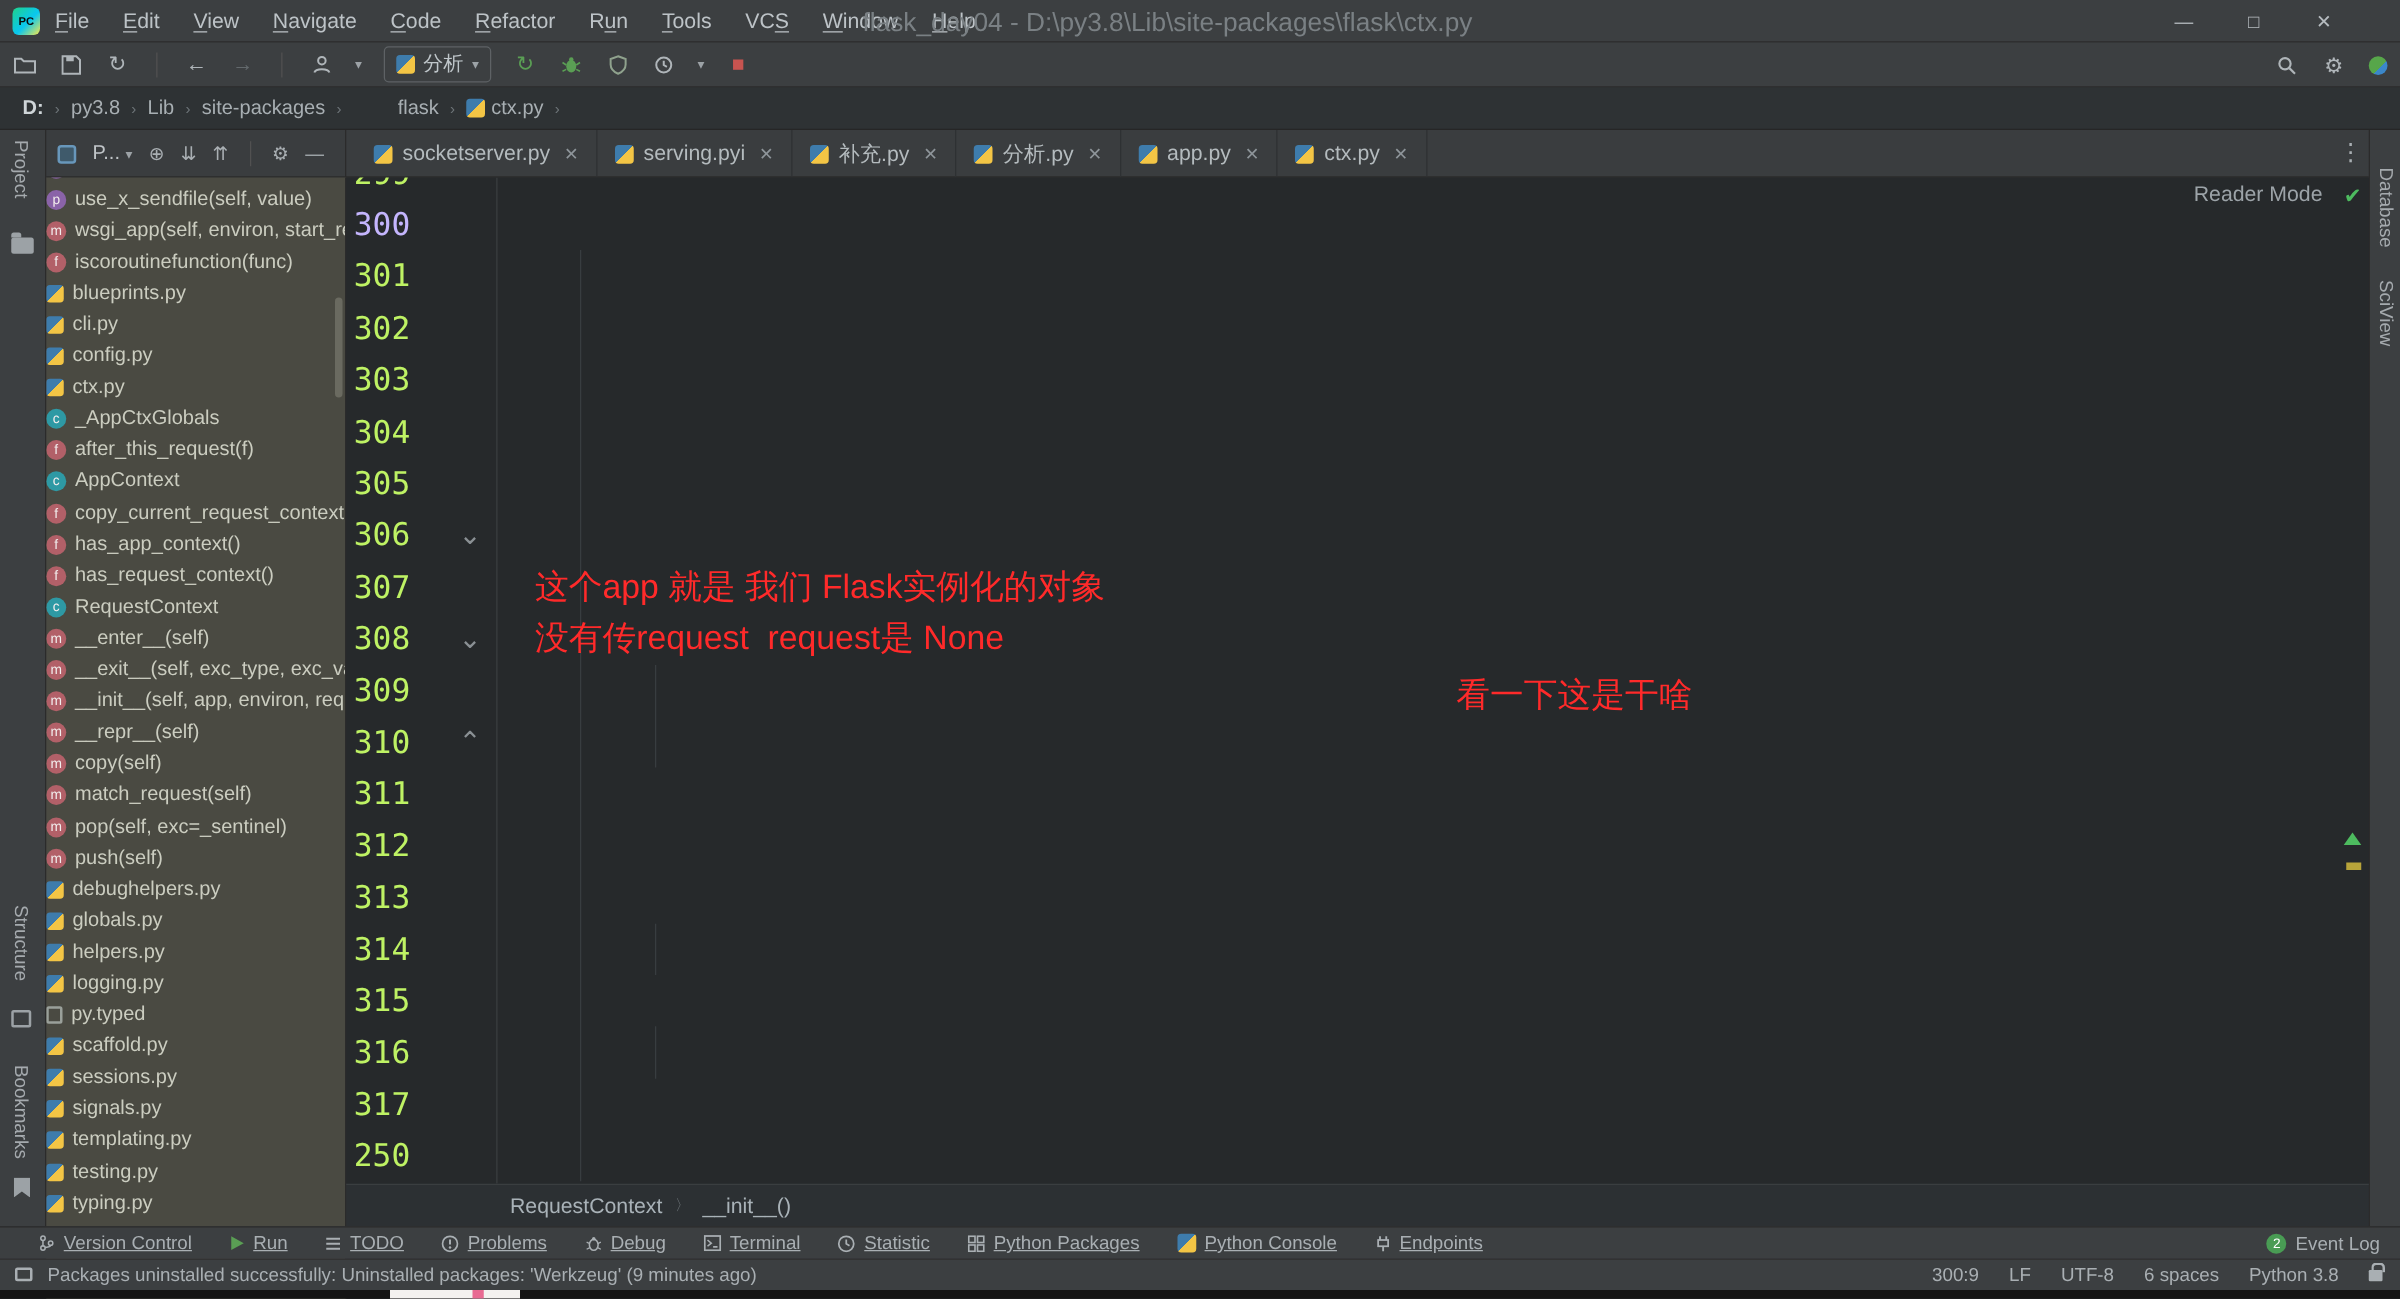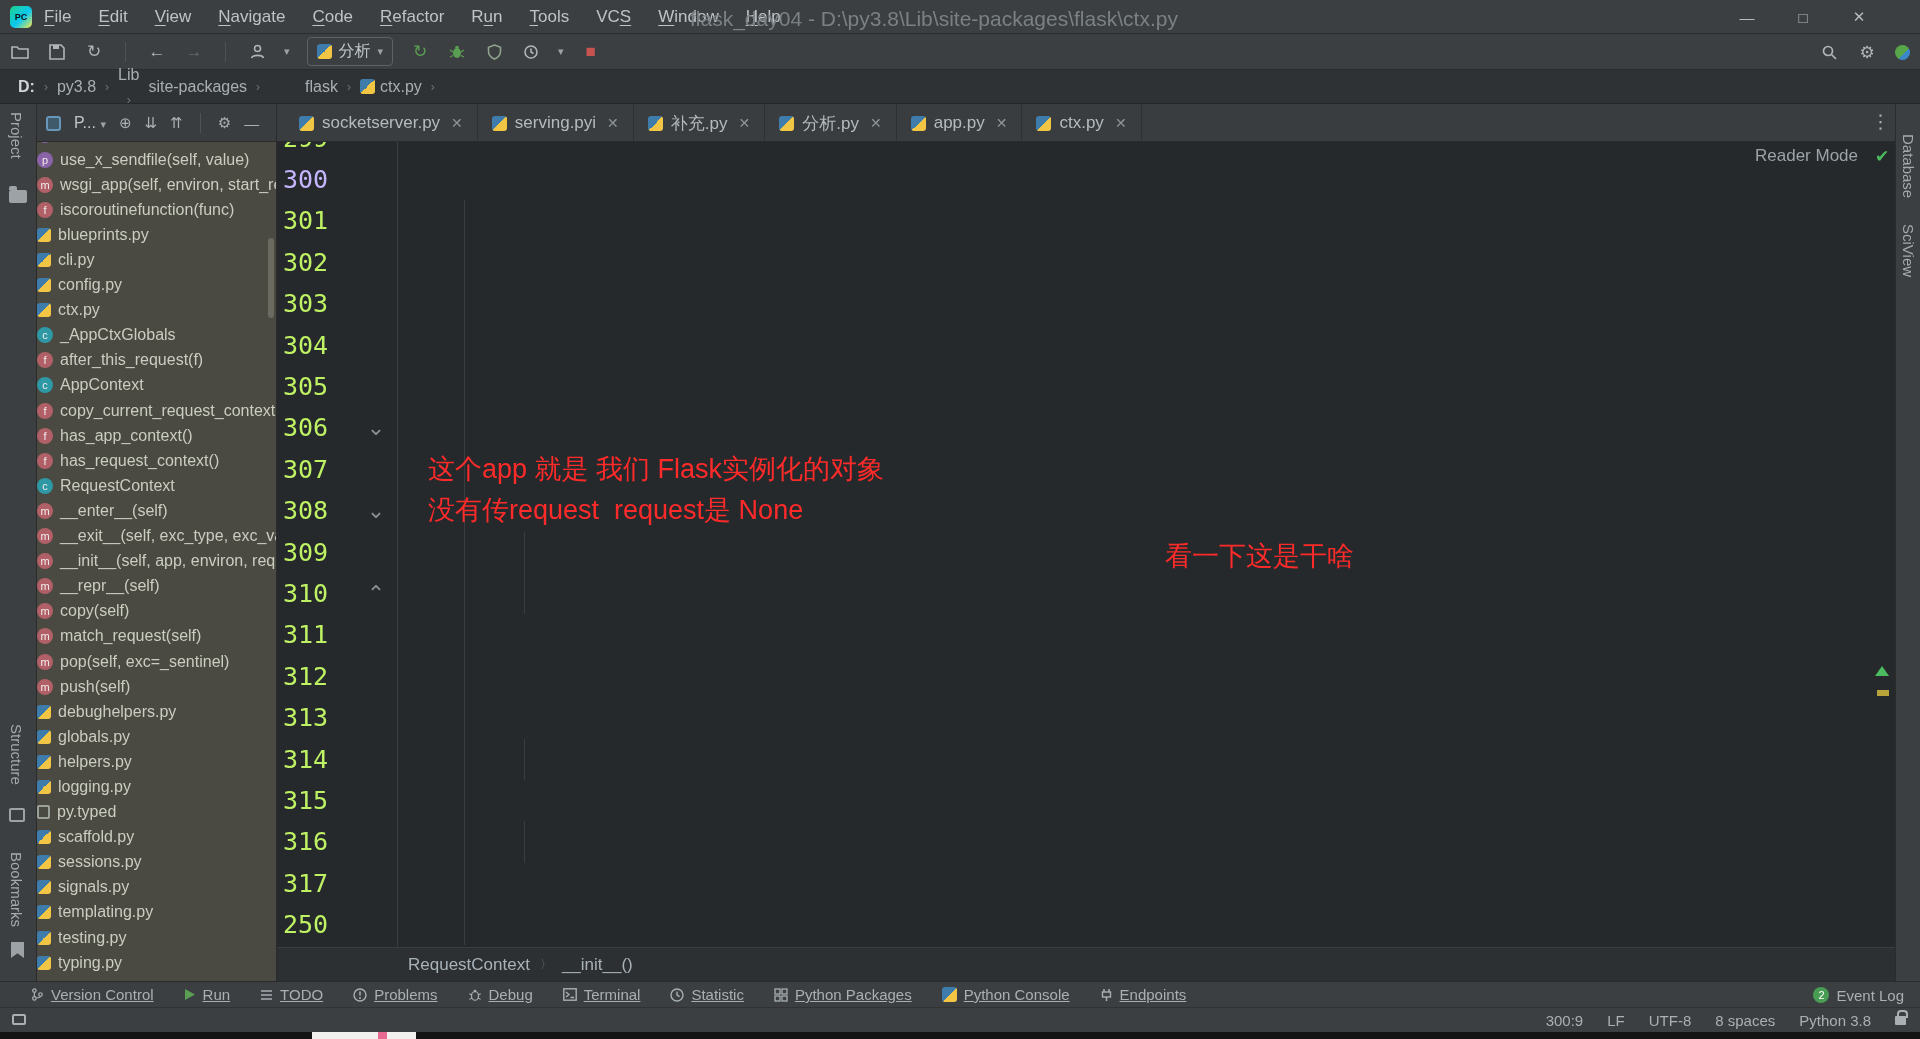--- a/index.html
+++ b/index.html
@@ -243,21 +243,21 @@
           <span>D:</span>
         </span>
         <span class="bsep">›</span>
       </span>
       <span style="display:flex;align-items:center;gap:9px;">
         <span class="bc">
           <span>py3.8</span>
         </span>
         <span class="bsep">›</span>
       </span>
-      <span style="display:flex;align-items:center;gap:9px;flex-direction:column;">
+      <span style="display:flex;align-items:center;gap:9px;">
         <span class="bc">
           <span>Lib</span>
         </span>
         <span class="bsep">›</span>
       </span>
       <span style="display:flex;align-items:center;gap:9px;">
         <span class="bc">
           <span>site-packages</span>
         </span>
         <span class="bsep">›</span>
@@ -679,25 +679,26 @@
       <span>Endpoints</span>
       </span>
     <span class="evlog">
       <span class="badge">2</span>
       <span>Event Log</span>
       </span>
   </div>
 
   <div class="statusbar">
     <span class="sticon"></span>
+    <span class="stmsg">Packages uninstalled successfully: Uninstalled packages: 'Werkzeug' (9 minutes ago)</span>
     <span class="stright">
       <span>300:9</span>
       <span>LF</span>
       <span>UTF-8</span>
-      <span>8 spaces</span>
+      <span>6 spaces</span>
       <span>Python 3.8</span>
       <span class="lock"></span>
     </span>
   </div>
 
   <div class="bstrip">
     <span class="peekbox">
       <span class="peekmark"></span>
     </span>
   </div>

